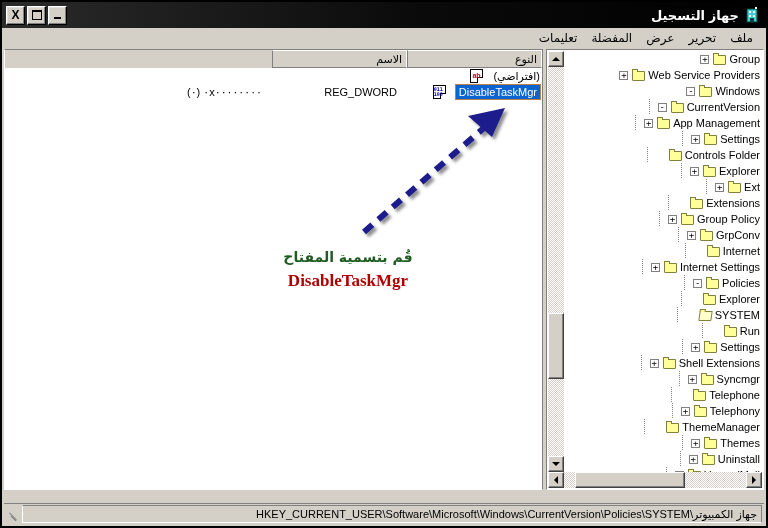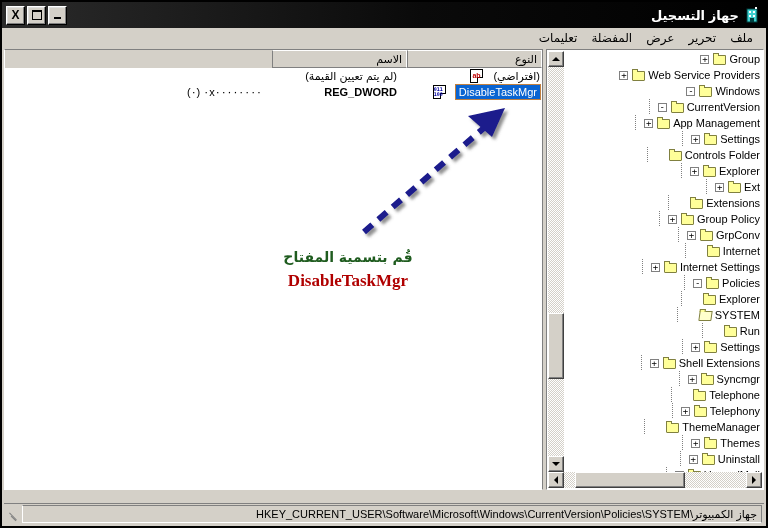--- a/index.html
+++ b/index.html
@@ -570,34 +570,31 @@
       </div>
       <div id="listbody">
           <div class="lrow">
             <div class="lcell name" style="width: 135px;">
               <span>(افتراضي)</span>
               <span class="valicon">
                 <span class="page"></span>
                 <span class="txt ab">ab</span>
               </span>
             </div>
-            <div class="lcell data" style="flex: 1 1 auto;">
-              <span>(لم يتم تعيين القيمة)</span>
-            </div>
           </div>
           <div class="lrow">
             <div class="lcell name" style="width: 135px;">
               <span class="namesel">DisableTaskMgr</span>
               <span class="valicon">
                 <span class="page"></span>
                 <span class="bits">011<br>100</span>
               </span>
             </div>
             <div class="lcell type" style="width: 135px;">
-              <span style="direction: ltr; font-weight: bold;">REG_DWORD</span>
+              <span style="direction: ltr;">REG_DWORD</span>
             </div>
             <div class="lcell data" style="flex: 1 1 auto;">
               <span>٠x٠٠٠٠٠٠٠٠ (٠)</span>
             </div>
           </div>
         </div>
     </div>
 
   </div>
 

